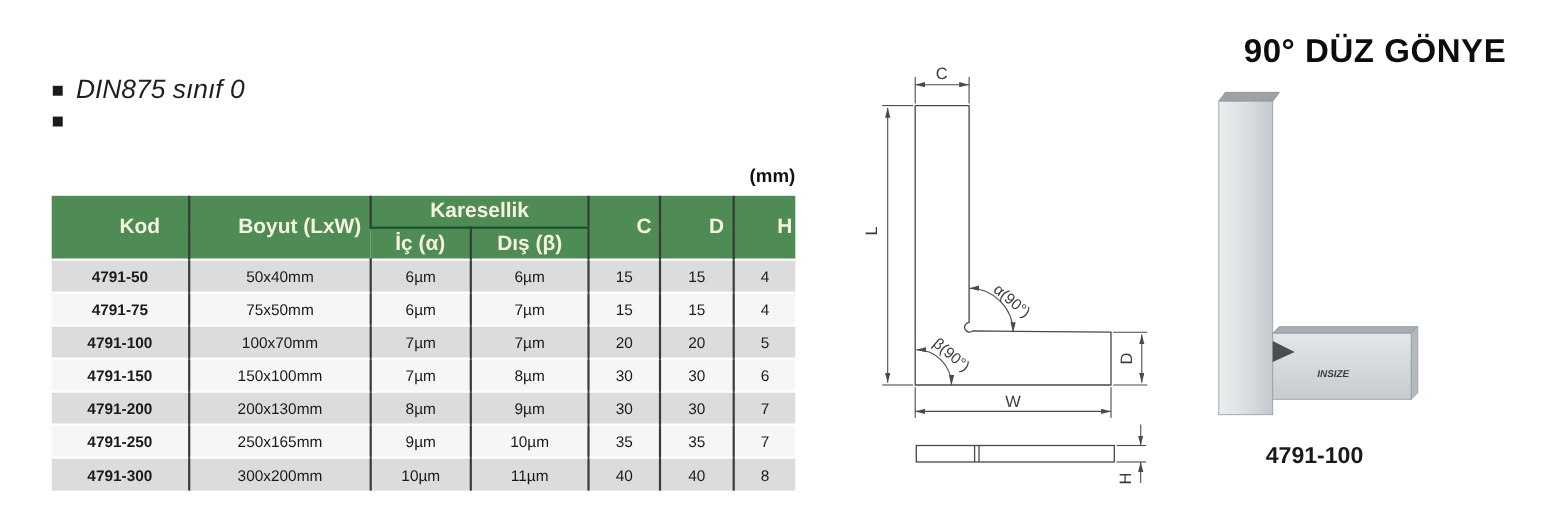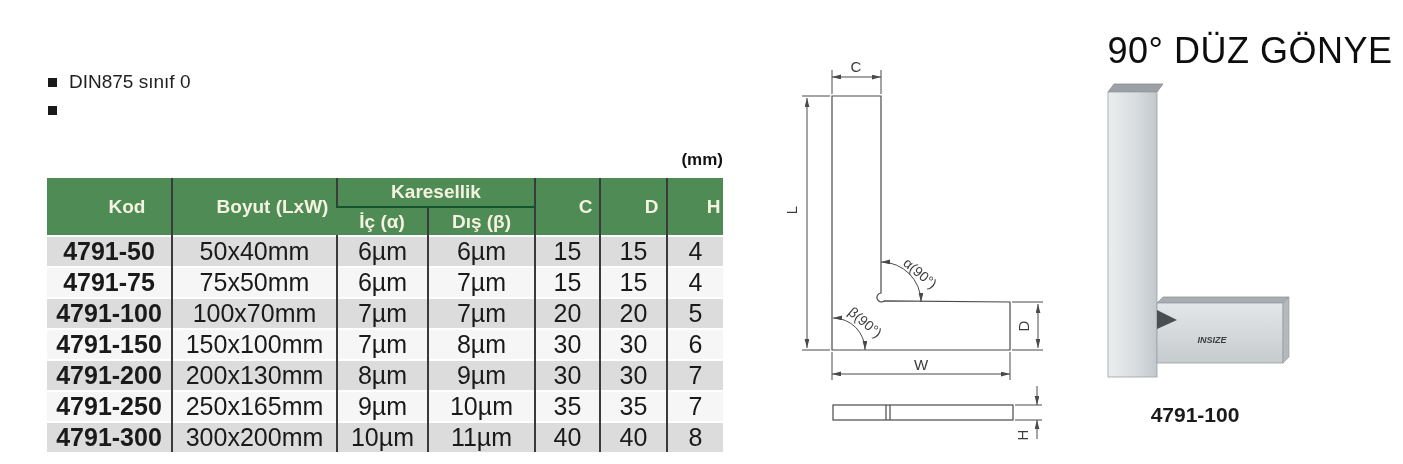--- a/index.html
+++ b/index.html
@@ -3,50 +3,50 @@
 <meta charset="utf-8">
 <style>
   * { margin:0; padding:0; box-sizing:border-box; }
   html,body { background:#fff; }
   .page {
     position:relative; width:1403px; height:464px; background:#fff;
     font-family:"Liberation Sans", sans-serif; color:#1a1a1a; overflow:hidden;
   }
   
   .bullets { position:absolute; left:48px; top:68px; list-style:none; }
-  .bullets li { display:flex; align-items:center; height:28px; font-size:19px; color:#1f1f1f; }
+  .bullets li { display:flex; align-items:center; height:28px; font-size:24px; color:#1f1f1f;font-style:italic; }
   .bullets .sq { width:9px; height:9px; background:#1a1a1a; margin-right:12px; flex:0 0 auto; }
   
   .mm { position:absolute; left:620px; top:150px; width:103px; text-align:right;
         font-size:17px; font-weight:bold; color:#111; }
   
   table.spec { position:absolute; left:47px; top:178px; border-collapse:collapse; table-layout:fixed; }
   table.spec col.c1{width:125px} table.spec col.c2{width:165px} table.spec col.c3{width:91px}
   table.spec col.c4{width:107px} table.spec col.c5{width:65px} table.spec col.c6{width:67px}
   table.spec col.c7{width:56px}
   table.spec th, table.spec td { border-left:2px solid #3a3a3a; text-align:center; padding:0; }
   table.spec th:first-child, table.spec td:first-child { border-left:none; }
   table.spec thead th { background:#4e8b55; color:#f5f2e0; font-size:19px; font-weight:bold; height:29px; }
   table.spec thead th.tall { height:58px;padding-left:36px; }
   table.spec th.group { border-bottom:2px solid #14532d; }
   table.spec tbody tr { border-top:2px solid #fff; }
   table.spec tbody tr:nth-child(odd) td { background:#dcdcdc; }
   table.spec tbody tr:nth-child(even) td { background:#f6f6f6; }
-  table.spec tbody td { height:30px; font-size:25px; color:#1a1a1a; }
+  table.spec tbody td { height:30px; font-size:14px; color:#1a1a1a; }
   table.spec tbody td.kod { font-weight:bold; }
   
   svg { position:absolute; overflow:visible; }
   svg.tech { left:770px; top:50px; }
   svg.photo { left:1090px; top:75px; }
   svg text { font-family:"Liberation Sans", sans-serif; fill:#3c3c3c; }
   .dimtxt { font-size:15px; }
   .angtxt { font-size:14px; }
   
   .title { position:absolute; left:1105px; top:30px; width:290px; text-align:center;
-           font-size:36px; font-weight:normal; color:#0d0d0d; letter-spacing:0.5px; white-space:nowrap; }
+           font-size:30px; font-weight:bold; color:#0d0d0d; letter-spacing:0.5px; white-space:nowrap; }
   .prodlabel { position:absolute; left:1105px; top:403px; width:180px; text-align:center;
                font-size:21px; font-weight:bold; color:#1a1a1a; }
 </style>
 </head>
 <body>
 
 <div class="page">
 
   <ul class="bullets">
     <li>

